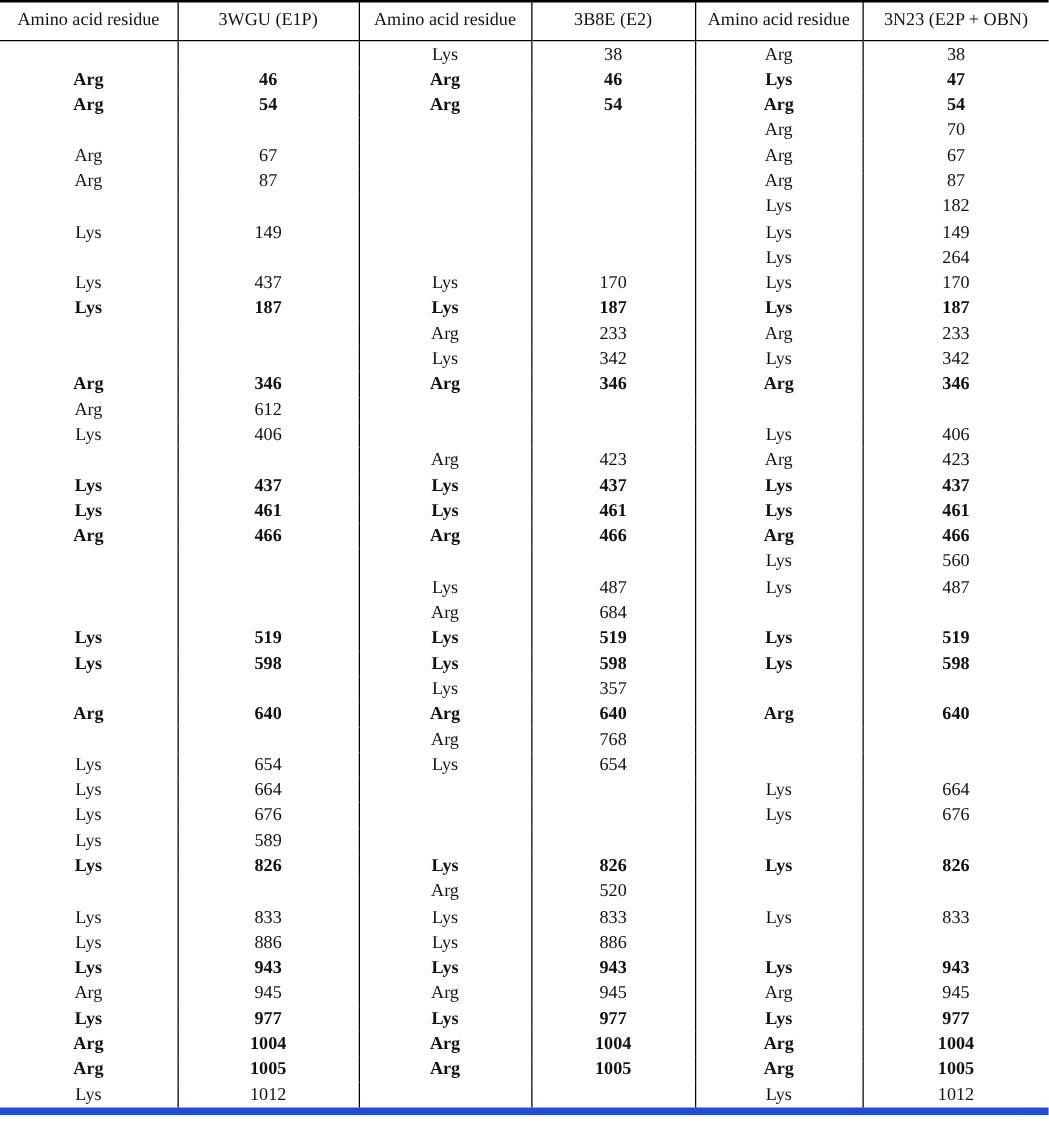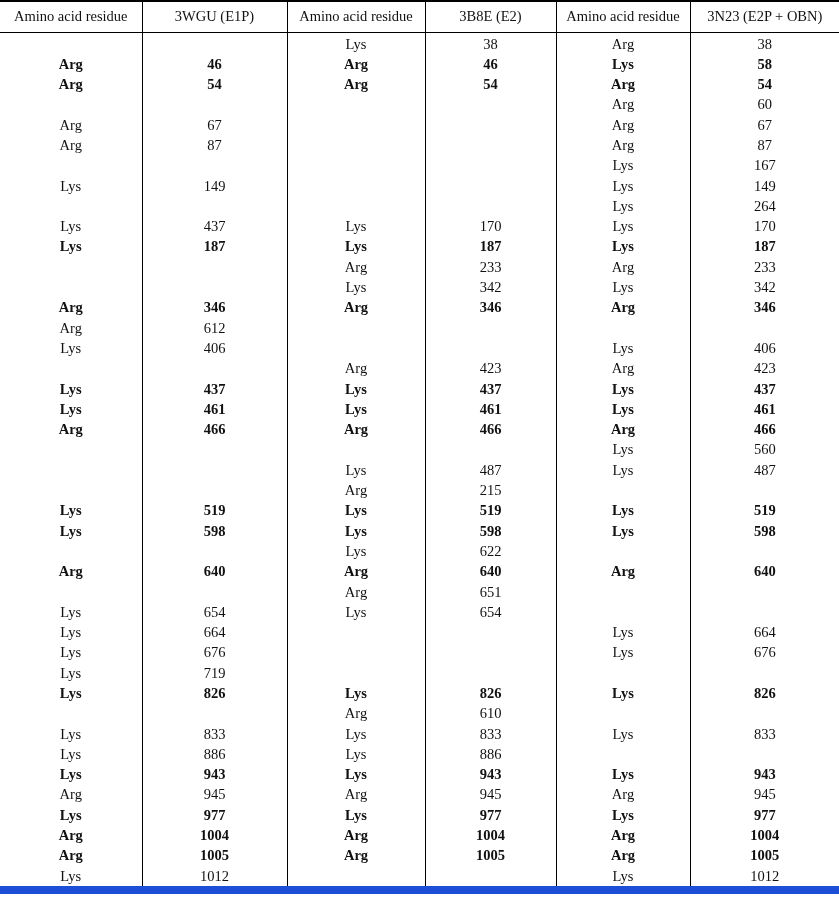--- a/index.html
+++ b/index.html
@@ -21,21 +21,21 @@
     width: 839px;
     height: 901px;
     box-sizing: border-box;
   }
 
   table.restbl {
     border-collapse: collapse;
     width: 839px;
     table-layout: fixed;
     border-top: 2px solid #000;
-    border-bottom: 8px solid #1d4ed8;
+    border-bottom: 6px solid #1d4ed8;
   }
 
   table.restbl col.c-res  { width: 142px; }
   table.restbl col.c-val1 { width: 145px; }
   table.restbl col.c-res2 { width: 138px; }
   table.restbl col.c-val2 { width: 131px; }
   table.restbl col.c-res3 { width: 134px; }
   table.restbl col.c-val3 { width: 149px; }
 
   thead th {
@@ -103,37 +103,37 @@
           <td class="sep">38</td>
           <td class="sep">Arg</td>
           <td class="sep">38</td>
         </tr>
         <tr>
           <td class="bold">Arg</td>
           <td class="sep bold">46</td>
           <td class="sep bold">Arg</td>
           <td class="sep bold">46</td>
           <td class="sep bold">Lys</td>
-          <td class="sep bold">58</td>
+          <td class="sep bold">47</td>
         </tr>
         <tr>
           <td class="bold">Arg</td>
           <td class="sep bold">54</td>
           <td class="sep bold">Arg</td>
           <td class="sep bold">54</td>
           <td class="sep bold">Arg</td>
           <td class="sep bold">54</td>
         </tr>
         <tr>
           <td class="empty"></td>
           <td class="sep empty"></td>
           <td class="sep empty"></td>
           <td class="sep empty"></td>
           <td class="sep">Arg</td>
-          <td class="sep">60</td>
+          <td class="sep">70</td>
         </tr>
         <tr>
           <td>Arg</td>
           <td class="sep">67</td>
           <td class="sep empty"></td>
           <td class="sep empty"></td>
           <td class="sep">Arg</td>
           <td class="sep">67</td>
         </tr>
         <tr>
@@ -143,21 +143,21 @@
           <td class="sep empty"></td>
           <td class="sep">Arg</td>
           <td class="sep">87</td>
         </tr>
         <tr>
           <td class="empty"></td>
           <td class="sep empty"></td>
           <td class="sep empty"></td>
           <td class="sep empty"></td>
           <td class="sep">Lys</td>
-          <td class="sep">167</td>
+          <td class="sep">182</td>
         </tr>
         <tr>
           <td>Lys</td>
           <td class="sep">149</td>
           <td class="sep empty"></td>
           <td class="sep empty"></td>
           <td class="sep">Lys</td>
           <td class="sep">149</td>
         </tr>
         <tr>
@@ -269,21 +269,21 @@
           <td class="sep empty"></td>
           <td class="sep">Lys</td>
           <td class="sep">487</td>
           <td class="sep">Lys</td>
           <td class="sep">487</td>
         </tr>
         <tr>
           <td class="empty"></td>
           <td class="sep empty"></td>
           <td class="sep">Arg</td>
-          <td class="sep">215</td>
+          <td class="sep">684</td>
           <td class="sep empty"></td>
           <td class="sep empty"></td>
         </tr>
         <tr>
           <td class="bold">Lys</td>
           <td class="sep bold">519</td>
           <td class="sep bold">Lys</td>
           <td class="sep bold">519</td>
           <td class="sep bold">Lys</td>
           <td class="sep bold">519</td>
@@ -293,37 +293,37 @@
           <td class="sep bold">598</td>
           <td class="sep bold">Lys</td>
           <td class="sep bold">598</td>
           <td class="sep bold">Lys</td>
           <td class="sep bold">598</td>
         </tr>
         <tr>
           <td class="empty"></td>
           <td class="sep empty"></td>
           <td class="sep">Lys</td>
-          <td class="sep">622</td>
+          <td class="sep">357</td>
           <td class="sep empty"></td>
           <td class="sep empty"></td>
         </tr>
         <tr>
           <td class="bold">Arg</td>
           <td class="sep bold">640</td>
           <td class="sep bold">Arg</td>
           <td class="sep bold">640</td>
           <td class="sep bold">Arg</td>
           <td class="sep bold">640</td>
         </tr>
         <tr>
           <td class="empty"></td>
           <td class="sep empty"></td>
           <td class="sep">Arg</td>
-          <td class="sep">651</td>
+          <td class="sep">768</td>
           <td class="sep empty"></td>
           <td class="sep empty"></td>
         </tr>
         <tr>
           <td>Lys</td>
           <td class="sep">654</td>
           <td class="sep">Lys</td>
           <td class="sep">654</td>
           <td class="sep empty"></td>
           <td class="sep empty"></td>
@@ -339,39 +339,39 @@
         <tr>
           <td>Lys</td>
           <td class="sep">676</td>
           <td class="sep empty"></td>
           <td class="sep empty"></td>
           <td class="sep">Lys</td>
           <td class="sep">676</td>
         </tr>
         <tr>
           <td>Lys</td>
-          <td class="sep">719</td>
+          <td class="sep">589</td>
           <td class="sep empty"></td>
           <td class="sep empty"></td>
           <td class="sep empty"></td>
           <td class="sep empty"></td>
         </tr>
         <tr>
           <td class="bold">Lys</td>
           <td class="sep bold">826</td>
           <td class="sep bold">Lys</td>
           <td class="sep bold">826</td>
           <td class="sep bold">Lys</td>
           <td class="sep bold">826</td>
         </tr>
         <tr>
           <td class="empty"></td>
           <td class="sep empty"></td>
           <td class="sep">Arg</td>
-          <td class="sep">610</td>
+          <td class="sep">520</td>
           <td class="sep empty"></td>
           <td class="sep empty"></td>
         </tr>
         <tr>
           <td>Lys</td>
           <td class="sep">833</td>
           <td class="sep">Lys</td>
           <td class="sep">833</td>
           <td class="sep">Lys</td>
           <td class="sep">833</td>

